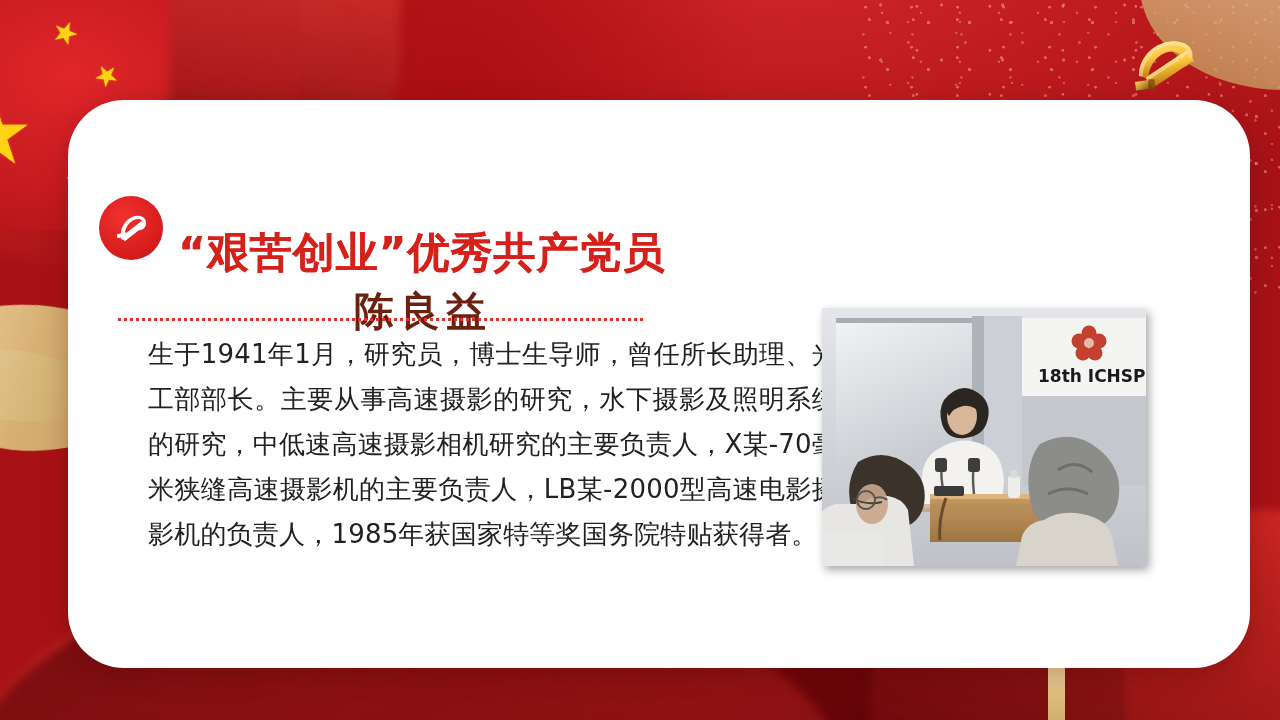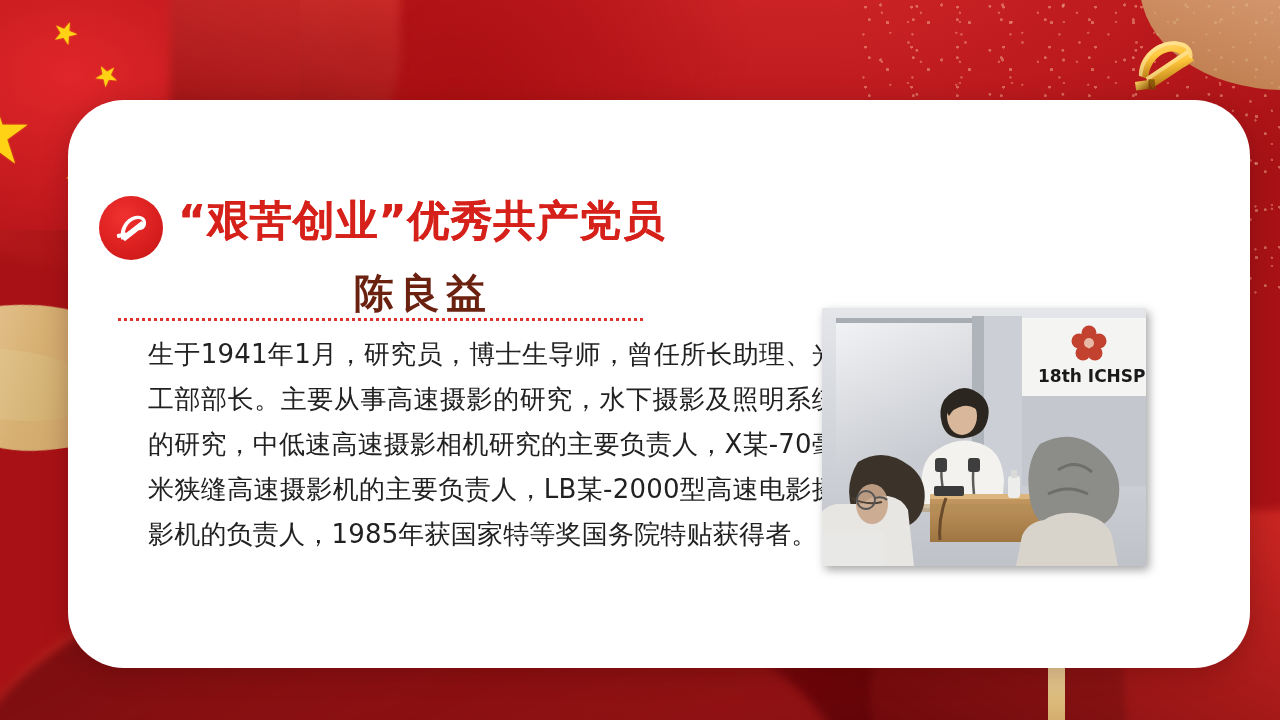--- a/index.html
+++ b/index.html
@@ -135,25 +135,26 @@
     display:flex; align-items:center; justify-content:center;
   }
   .badge svg { width:44px; height:44px; }
 
   .title-block { position:absolute; left:110px; top:96px; width:640px; }
   .title-main {
     font-family:"DejaVu Sans","Liberation Sans",sans-serif;
     font-weight:bold; font-size:42px; color:#D6211B; letter-spacing:1px;
     white-space:nowrap; line-height:1.2;
     text-shadow:0.5px 0 0 #D6211B;
+    margin-top:32px;
   }
   .title-name {
     font-family:"DejaVu Serif","Liberation Serif",serif;
     font-weight:bold; font-size:40px; color:#6B2110;
-    text-align:center; margin-top:20px; letter-spacing:6px;
+    text-align:center; margin-top:6px; letter-spacing:6px;
     padding-right:150px;
   }
   .divider {
     position:absolute; left:50px; top:218px; width:526px; height:3px;
     background-image:linear-gradient(90deg,#E0322C 0 3px, transparent 3px 6px);
     background-size:6px 3px;
   }
 
   
   .body-text {

